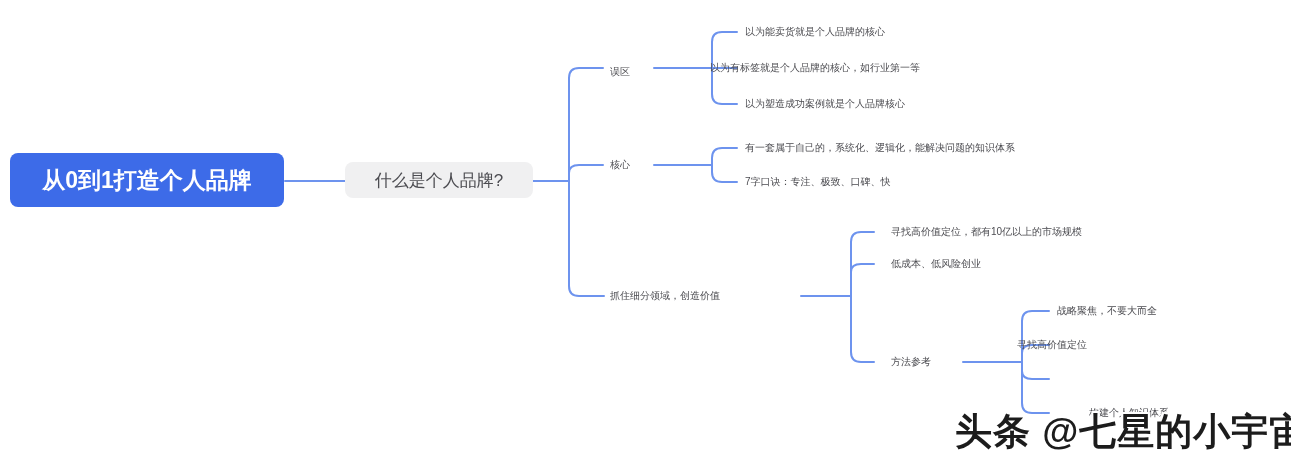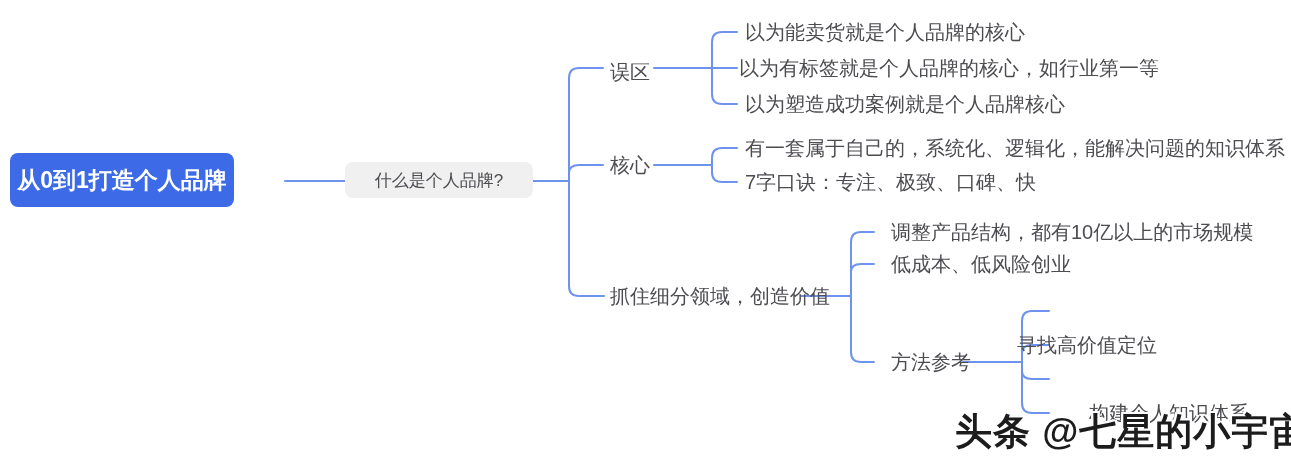--- a/index.html
+++ b/index.html
@@ -6,36 +6,36 @@
   .canvas{
     position:relative;
     width:1291px;height:462px;
     background:#fff;
     overflow:hidden;
     font-family:"Liberation Sans","DejaVu Sans",sans-serif;
   }
   .connectors{position:absolute;left:0;top:0;z-index:1;}
   .connectors path{fill:none;stroke:var(--line,#6D93EE);stroke-width:2;stroke-linecap:round;}
   .node-root{
-    position:absolute;left:10px;top:153px;width:224px;height:54px;
+    position:absolute;left:10px;top:153px;width:274px;height:54px;
     background:var(--root-bg,#3D6BE8);border-radius:8px;
     display:flex;align-items:center;justify-content:center;
     color:var(--root-text,#fff);font-size:23px;font-weight:bold;
     white-space:nowrap;z-index:2;
   }
   .node-question{
     position:absolute;left:345px;top:162px;width:188px;height:36px;
     background:var(--node-bg,#F0F0F1);border-radius:8px;
     display:flex;align-items:center;justify-content:center;
     color:var(--text,#4C4C51);font-size:17px;
     white-space:nowrap;z-index:2;
   }
   .lbl{
     position:absolute;transform:translateY(-50%);
-    color:var(--text,#4C4C51);font-size:20px;line-height:1;
+    color:var(--text,#4C4C51);font-size:10px;line-height:1;
     white-space:nowrap;z-index:2;
   }
   .watermark{
     position:absolute;left:955px;top:407px;z-index:5;
     font-size:37px;font-weight:800;letter-spacing:1px;
     color:#1C1C1C;white-space:nowrap;
     text-shadow:-2px -2px 0 #fff,2px -2px 0 #fff,-2px 2px 0 #fff,2px 2px 0 #fff,
                  0 -2px 0 #fff,0 2px 0 #fff,-2px 0 0 #fff,2px 0 0 #fff;
   }
 </style>
@@ -66,27 +66,28 @@
   <div class="node-root">从0到1打造个人品牌</div>
 
   <div class="node-question">什么是个人品牌?</div>
 
   <div class="lbl" style="left:610px;top:72px;">误区</div>
   <div class="lbl" style="left:610px;top:165px;">核心</div>
   <div class="lbl" style="left:610px;top:296px;">抓住细分领域，创造价值</div>
   <div class="lbl" style="left:891px;top:362px;">方法参考</div>
 
   <div class="lbl" style="left:745px;top:32px;">以为能卖货就是个人品牌的核心</div>
-  <div class="lbl" style="left:739px;top:68px;">以为有标签就是个人品牌的核心，如行业第一等</div>
+  <div class="lbl" style="left:710px;top:68px;">以为有标签就是个人品牌的核心，如行业第一等</div>
   <div class="lbl" style="left:745px;top:148px;">有一套属于自己的，系统化、逻辑化，能解决问题的知识体系</div>
 
   <div class="lbl" style="left:745px;top:104px;">以为塑造成功案例就是个人品牌核心</div>
   <div class="lbl" style="left:745px;top:182px;">7字口诀：专注、极致、口碑、快</div>
 
-  <div class="lbl" style="left:891px;top:232px;">调整产品结构，都有10亿以上的市场规模</div>
+  <div class="lbl" style="left:891px;top:232px;">寻找高价值定位，都有10亿以上的市场规模</div>
   <div class="lbl" style="left:891px;top:264px;">低成本、低风险创业</div>
 
+  <div class="lbl" style="left:1057px;top:311px;">战略聚焦，不要大而全</div>
   <div class="lbl" style="left:1017px;top:345px;">寻找高价值定位</div>
   <div class="lbl" style="left:1057px;top:413px;margin-left:32px;">构建个人知识体系</div>
 
   <div class="watermark">头条 @七星的小宇宙</div>
 
 </div>
 
 </body></html>

